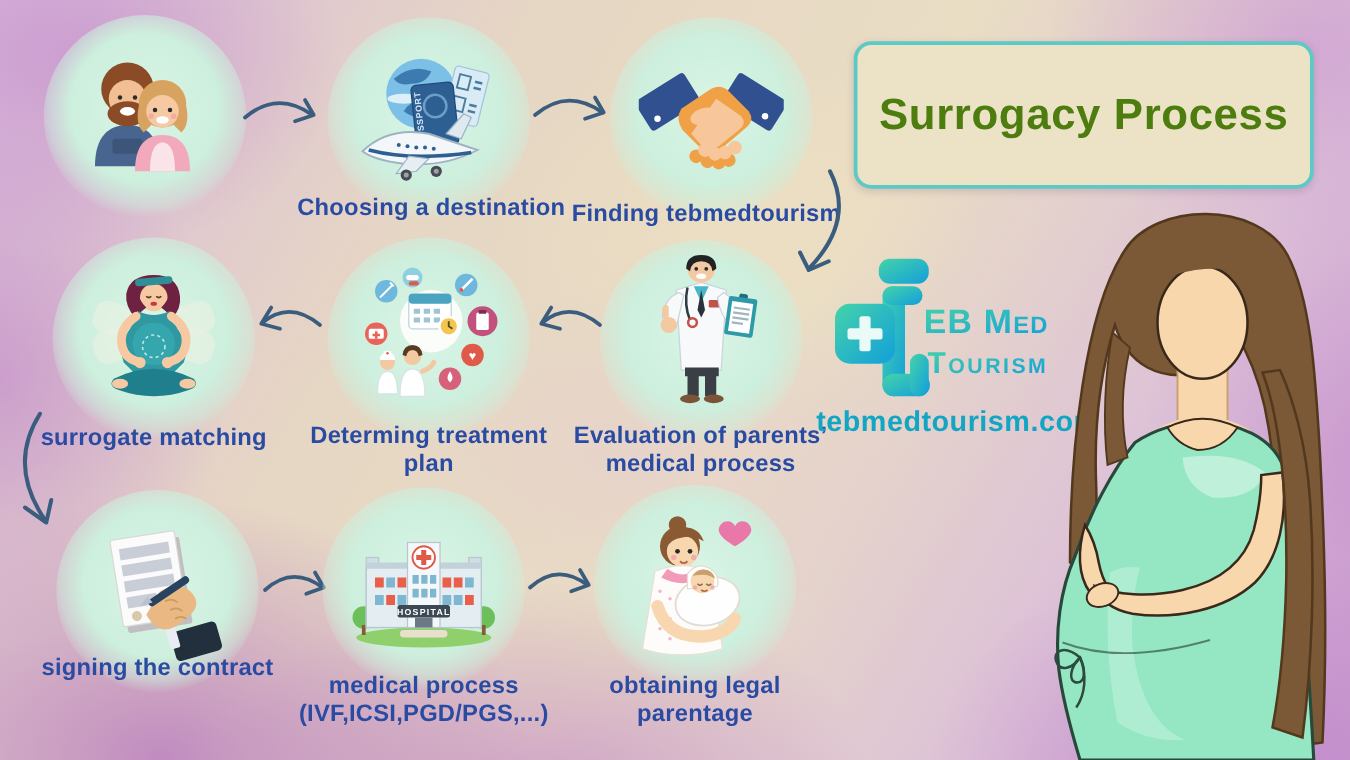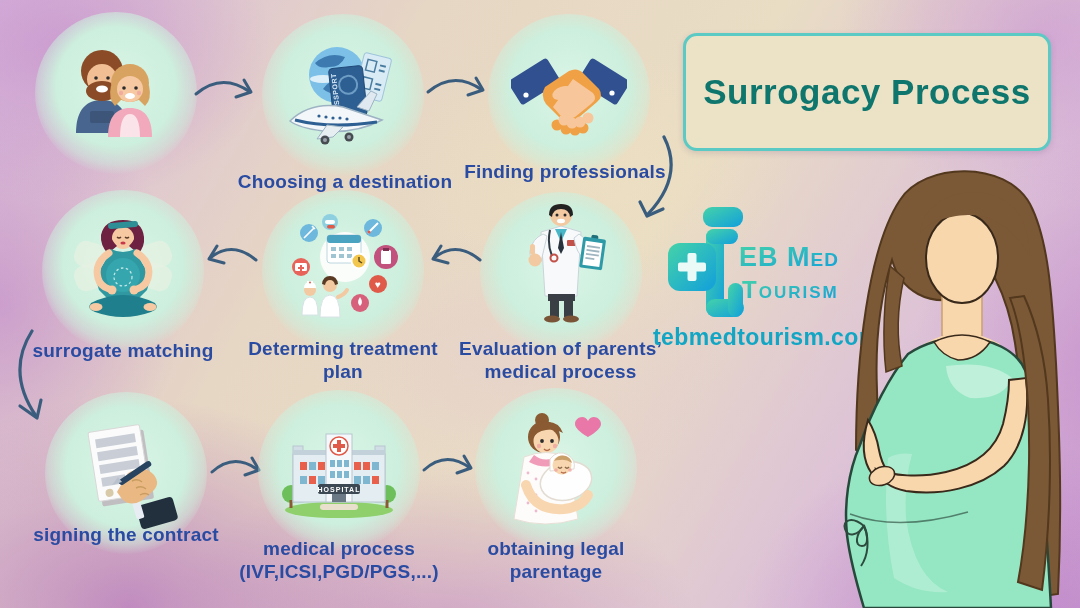--- a/index.html
+++ b/index.html
@@ -30,21 +30,21 @@
     color:#2a4ba2;
   }
   .arrow{position:absolute;}
   .title-box{
     position:absolute;left:683px;top:33px;width:362px;height:112px;
     background:#ece3c6;border:3px solid #5bcac4;border-radius:14px;
     display:flex;flex-direction:column;align-items:center;justify-content:center;
     box-shadow:0 2px 6px rgba(90,60,110,.18);
   }
   .title-box div{
-    font-size:35px;font-weight:bold;color:#0f766e;line-height:1.42;letter-spacing:.5px;
+    font-size:35px;font-weight:bold;color:#4d7c0f;line-height:1.42;letter-spacing:.5px;
   }
   .logo{position:absolute;left:666px;top:203px;width:205px;height:122px;}
   .website{
     position:absolute;left:653px;top:324px;width:218px;text-align:center;
     font-size:23px;font-weight:bold;color:#12a6c4;letter-spacing:.4px;
   }
   .woman{position:absolute;left:828px;top:158px;width:252px;height:450px;}
   .icon{display:block;}
 </style>
 </head>
@@ -136,22 +136,22 @@
       <path d="M34,50 L58,34 Q66,30 72,36 L88,52 Q93,59 86,65 L66,82 Q57,88 49,81 L35,67 Q29,58 34,50 Z" fill="#f0a045"></path>
       <path d="M62,42 L82,56 Q87,62 80,67 L64,80 Q56,85 49,78 L42,70 Z" fill="#f7c79b"></path>
       <circle cx="53" cy="83" r="5.5" fill="#f7c79b"></circle>
         <circle cx="61" cy="86" r="5.5" fill="#f7c79b"></circle>
       <circle cx="69" cy="85" r="5.5" fill="#f7c79b"></circle>
         <circle cx="77" cy="81" r="5.5" fill="#f7c79b"></circle>
       <ellipse cx="52" cy="56" rx="11" ry="6.5" transform="rotate(-18 52 56)" fill="#f7c79b"></ellipse>
     </svg>
   </div>
 
-  <div class="step-label" style="left:210px;top:171px;width:270px;">Choosing a destination</div>
-  <div class="step-label" style="left:430px;top:161px;width:270px;">Finding professionals</div>
+  <div class="step-label" style="left:210px;top:156px;width:270px;">Choosing a destination</div>
+  <div class="step-label" style="left:430px;top:161px;width:270px;">Finding tebmedtourism</div>
 
   <svg class="arrow" style="left:632px;top:134px;" width="48" height="86" viewBox="0 0 48 86">
     <path d="M32,3 Q52,42 16,80" fill="none" stroke="#3a5d7e" stroke-width="3.2" stroke-linecap="round"></path>
     <path d="M8,68 L15,82 L31,75" fill="none" stroke="#3a5d7e" stroke-width="3.2" stroke-linecap="round" stroke-linejoin="round"></path>
   </svg>
 
   <div class="title-box">
     <div>Surrogacy Process</div>
   </div>
 

